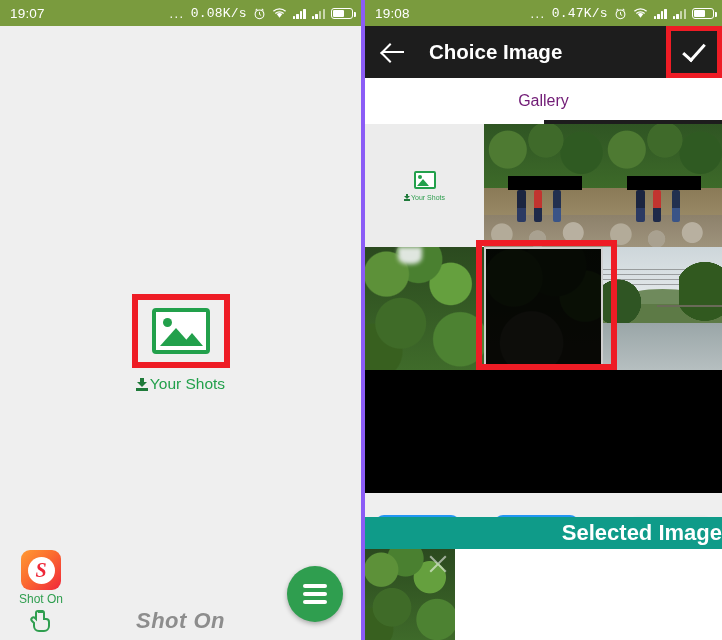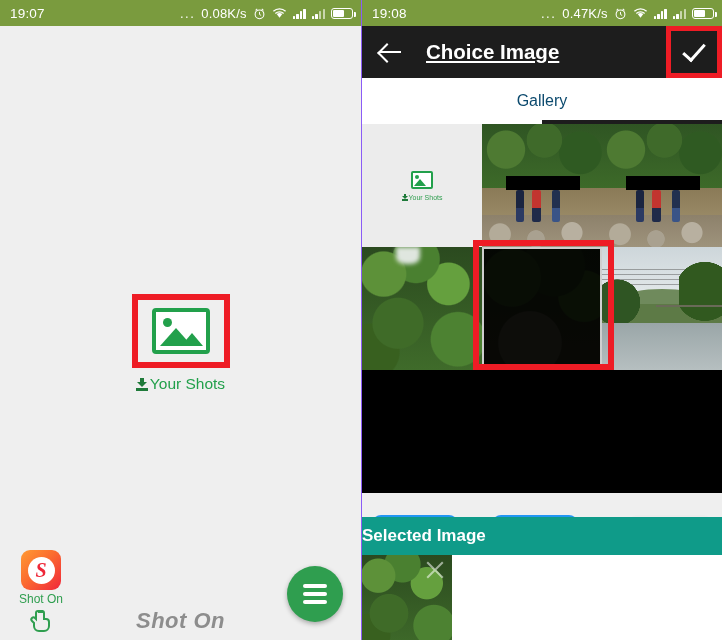--- a/index.html
+++ b/index.html
@@ -5,32 +5,32 @@
   * { box-sizing: border-box; margin: 0; padding: 0; }
   html, body {
     width: 722px; height: 640px;
     font-family: "Liberation Sans", sans-serif;
     background: #ffffff;
     overflow: hidden;
   }
   .screens { display: flex; width: 722px; height: 640px; }
   .panel { position: relative; height: 640px; overflow: hidden; }
   .panel-left  { width: 361px; background: #ec4899; }
-  .panel-right { width: 361px; background: #ffffff; border-left: 1px solid #8b5cf6; }
+  .panel-right { width: 361px; background: #ffffff; border-left: 4px solid #8b5cf6; }
 
   
   .statusbar {
     height: 26px; background: #7a9b3e; color: #ffffff;
     display: flex; align-items: center; padding: 0 8px 0 10px;
     font-size: 13px; letter-spacing: .2px;
   }
   .sb-time { font-size: 13.5px; }
   .sb-right { margin-left: auto; display: flex; align-items: center; gap: 6px; }
   .sb-dots { letter-spacing: 1.5px; font-size: 13px; opacity: .95; }
-  .sb-speed { font-size: 13px; }
+  .sb-speed { font-size: 13px; font-family: Liberation Mono, monospace; }
   .sb-ico { display: inline-flex; align-items: center; }
   .bars { display: inline-flex; align-items: flex-end; gap: 1.2px; height: 11px; }
   .bars i { display: block; width: 2.4px; background: #ffffff; border-radius: .5px; }
   .bars i:nth-child(1){height:3px}.bars i:nth-child(2){height:5px}
   .bars i:nth-child(3){height:7.5px}.bars i:nth-child(4){height:10px}
   .bars.dim i:nth-child(3),.bars.dim i:nth-child(4){ background:#c9d6ac; }
   .batt { width: 22px; height: 11px; border: 1.5px solid #fff; border-radius: 3px; position: relative; display:inline-block; }
   .batt:after { content:""; position:absolute; right:-3.5px; top:3px; width:2px; height:5px; background:#fff; border-radius:0 1px 1px 0;}
   .batt i { position:absolute; left:1px; top:1px; bottom:1px; width:55%; background:#fff; border-radius:1px; display:block;}
 
@@ -78,30 +78,30 @@
     display:flex;flex-direction:column;align-items:center;justify-content:center;gap:4px;
   }
   .fab i { display:block; width:24px;height:4px;background:#fff;border-radius:2px; }
 
   
   .appbar { height: 52px; background:#1d1d1d; display:flex; align-items:center; padding-left:16px; position:relative; }
   .back-arrow { width:26px;height:26px;position:relative;flex:0 0 auto; }
   .back-arrow:before{content:"";position:absolute;left:2px;top:12px;width:21px;height:2.2px;background:#fff;}
   .back-arrow:after{content:"";position:absolute;left:2px;top:7px;width:12px;height:12px;
      border-left:2.2px solid #fff;border-bottom:2.2px solid #fff;transform:rotate(45deg);}
-  .appbar-title { color:#fff; font-size:20.5px; font-weight:bold; margin-left:22px;text-decoration:underline; }
+  .appbar-title { color:#fff; font-size:20.5px; font-weight:bold; margin-left:22px; }
   .confirm-wrap { position:absolute; right:0px; top:0px; width:56px;height:52px;
       border:5px solid #ee1c25; display:flex;align-items:center;justify-content:center; }
   .check { width:22px;height:12px;border-left:3.6px solid #fff;border-bottom:3.6px solid #fff;
       transform:rotate(-48deg); margin-top:-4px; }
 
   .tabs { height:46px; background:#fff; display:flex; position:relative; }
   .tab { flex:1; display:flex;align-items:center;justify-content:center; font-size:16px; }
   .tab.inactive { color:#c9c9c9; }
-  .tab.active { color:#0c4a6e;align-items:center; }
+  .tab.active { color:#701a75;align-items:center; }
   .tab-indicator { position:absolute; bottom:0; left:50%; width:50%; height:4px; background:#1d1d1d; }
 
   .grid { position:relative; background:#000; height:393px; overflow:hidden; }
   .grid-row { display:flex; }
   .cell { width:120.3px; height:123px; overflow:hidden; position:relative; }
   .cell.ph { background:#ececec; display:flex;flex-direction:column;align-items:center;justify-content:center; }
   .ph .img-icon-sm { width:22px;height:18px;border:2.2px solid #22a04b;border-radius:2px;background:#fff;position:relative; }
   .ph .img-icon-sm .dot{position:absolute;left:2px;top:2px;width:4px;height:4px;border-radius:50%;background:#22a04b;}
   .ph .img-icon-sm .mt1{position:absolute;left:1px;bottom:1px;width:0;height:0;
      border-left:6px solid transparent;border-right:6px solid transparent;border-bottom:7px solid #22a04b;}
@@ -169,22 +169,22 @@
                  radial-gradient(circle at 85% 40%,#18280f 0 20%,transparent 21%),
                  radial-gradient(circle at 40% 78%,#23231c 0 26%,transparent 27%),
                  linear-gradient(#0d140a,#17170f);}
   .black { background:#000; }
 
   .chat { background:#efefef; position:relative; }
   .chat .bubble { position:absolute; left:8%; top:18%; width:72%; background:#2196f3; color:#fff;
       border-radius:9px; padding:3px 4px; font-size:4.6px; line-height:1.5; }
   .chat.white .bubble { background:#ececec; color:#222; left:22%; width:70%; }
 
-  .sel-header { background:#0f9b89; color:#fff; height:38px; display:flex;align-items:center;justify-content:flex-start;
-      font-size:17px; font-weight:bold; }
+  .sel-header { background:#0f9b89; color:#fff; height:32px; display:flex;align-items:center;justify-content:flex-end;
+      font-size:22px; font-weight:bold; }
   .sel-area { height:94px; background:#fff; display:flex; }
   .sel-thumb { width:90px; height:94px; position:relative; overflow:hidden; }
   .sel-x { position:absolute; right:6px; top:4px; width:22px;height:22px; opacity:.55; }
   .sel-x:before,.sel-x:after{content:"";position:absolute;left:0;top:10px;width:22px;height:2px;background:#fff;}
   .sel-x:before{transform:rotate(45deg);} .sel-x:after{transform:rotate(-45deg);}
 </style>
 </head>
 <body>
 
 <div class="screens">

